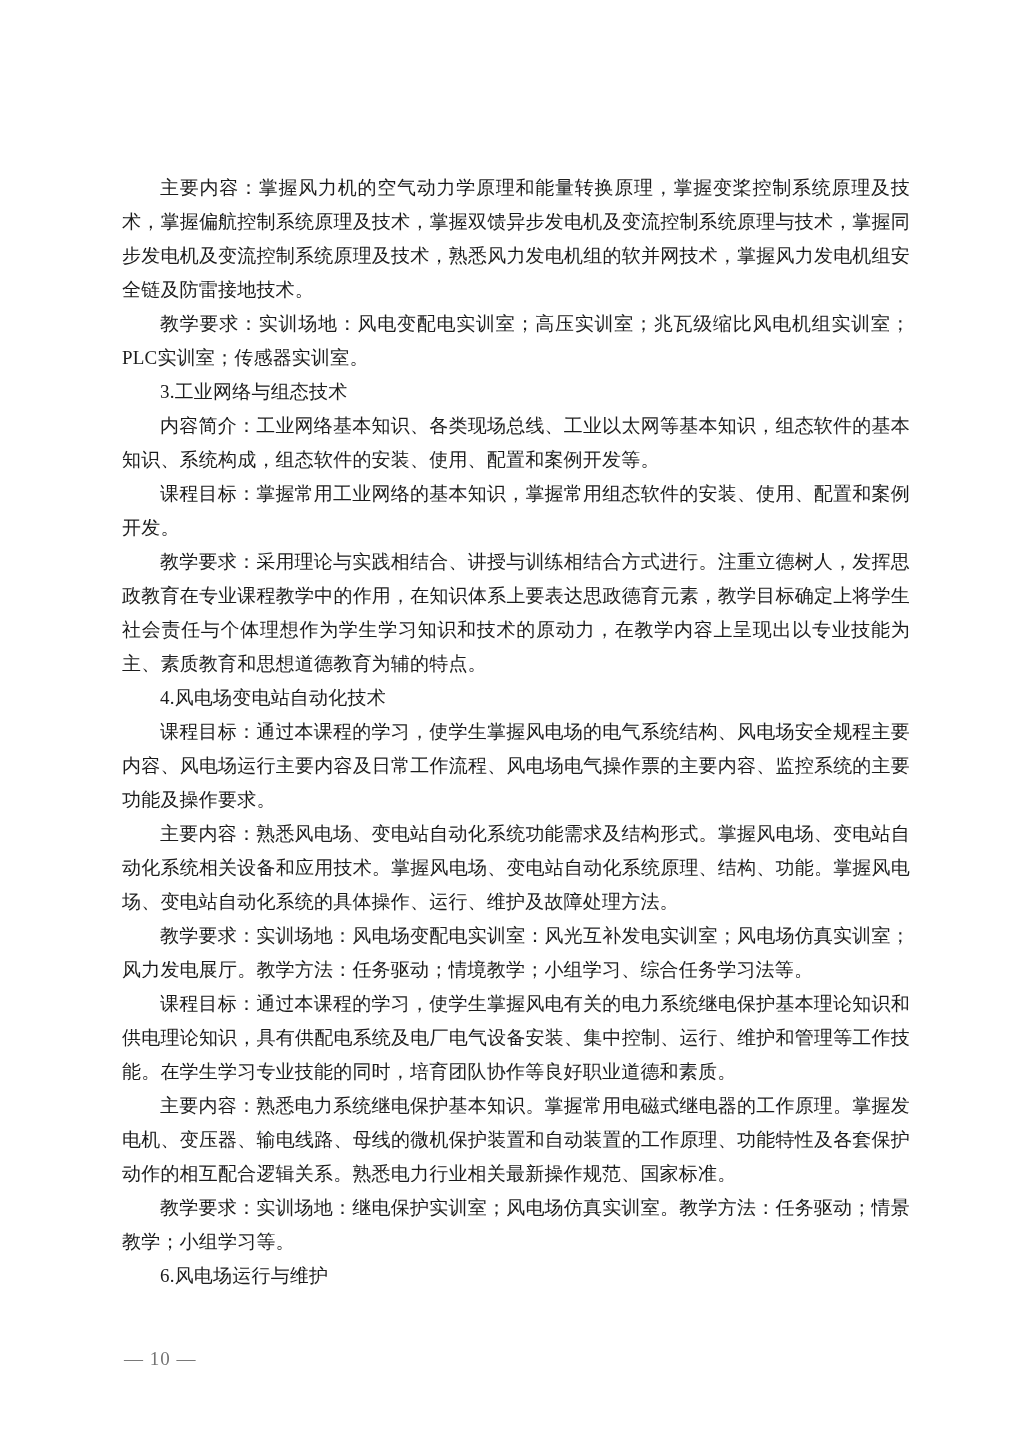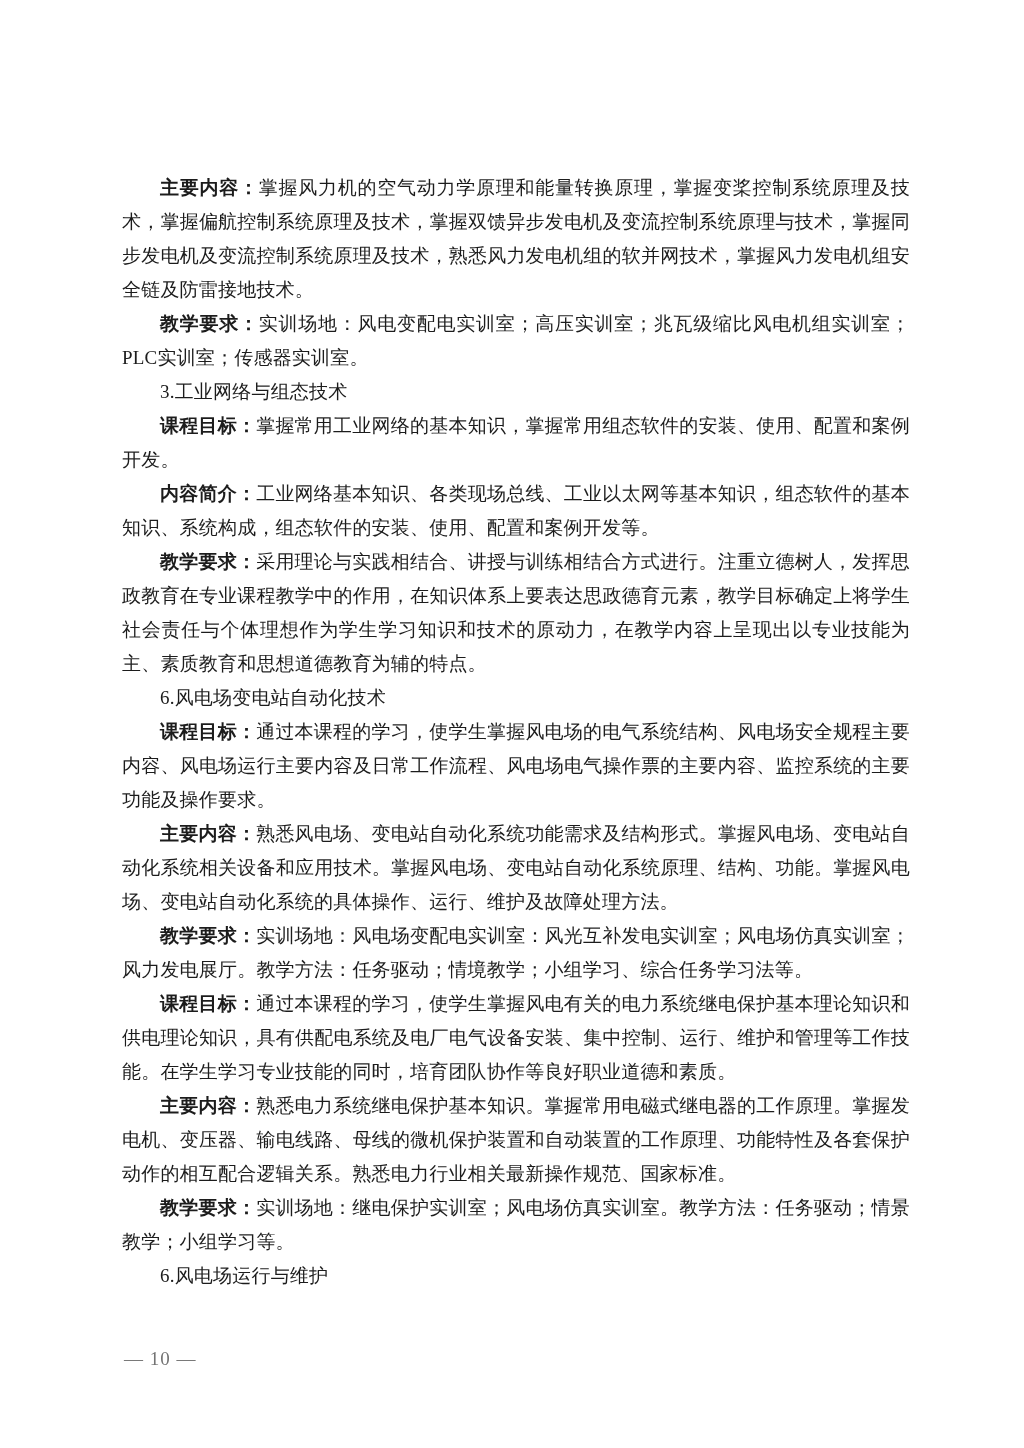--- a/index.html
+++ b/index.html
@@ -25,21 +25,21 @@
     line-height: 34px;
     text-align: justify;
     letter-spacing: 0.2px;
   }
   .content p {
     margin: 0;
     padding: 0;
     text-indent: 2em;
   }
   .para .label {
-    font-weight: bold;
+    font-weight: normal;
     margin-top: 43px;
   }
   .heading {
     font-weight: normal;
   }
   .footer {
     position: absolute;
     left: 124px;
     top: 1348px;
     font-size: 19px;
@@ -52,27 +52,27 @@
 
 <div class="page">
   <div class="content">
 
     <p class="para"><span class="label">主要内容：</span><span>掌握风力机的空气动力学原理和能量转换原理，掌握变桨控制系统原理及技术，掌握偏航控制系统原理及技术，掌握双馈异步发电机及变流控制系统原理与技术，掌握同步发电机及变流控制系统原理及技术，熟悉风力发电机组的软并网技术，掌握风力发电机组安全链及防雷接地技术。</span></p>
 
     <p class="para"><span class="label">教学要求：</span><span>实训场地：风电变配电实训室；高压实训室；兆瓦级缩比风电机组实训室；PLC实训室；传感器实训室。</span></p>
 
     <p class="heading">3.工业网络与组态技术</p>
 
+    <p class="para"><span class="label">内容简介：</span><span>工业网络基本知识、各类现场总线、工业以太网等基本知识，组态软件的基本知识、系统构成，组态软件的安装、使用、配置和案例开发等。</span></p>
+
     <p class="para"><span class="label">课程目标：</span><span>掌握常用工业网络的基本知识，掌握常用组态软件的安装、使用、配置和案例开发。</span></p>
-
-    <p class="para"><span class="label">内容简介：</span><span>工业网络基本知识、各类现场总线、工业以太网等基本知识，组态软件的基本知识、系统构成，组态软件的安装、使用、配置和案例开发等。</span></p>
 
     <p class="para"><span class="label">教学要求：</span><span>采用理论与实践相结合、讲授与训练相结合方式进行。注重立德树人，发挥思政教育在专业课程教学中的作用，在知识体系上要表达思政德育元素，教学目标确定上将学生社会责任与个体理想作为学生学习知识和技术的原动力，在教学内容上呈现出以专业技能为主、素质教育和思想道德教育为辅的特点。</span></p>
 
-    <p class="heading">6.风电场变电站自动化技术</p>
+    <p class="heading">4.风电场变电站自动化技术</p>
 
     <p class="para"><span class="label">课程目标：</span><span>通过本课程的学习，使学生掌握风电场的电气系统结构、风电场安全规程主要内容、风电场运行主要内容及日常工作流程、风电场电气操作票的主要内容、监控系统的主要功能及操作要求。</span></p>
 
     <p class="para"><span class="label">主要内容：</span><span>熟悉风电场、变电站自动化系统功能需求及结构形式。掌握风电场、变电站自动化系统相关设备和应用技术。掌握风电场、变电站自动化系统原理、结构、功能。掌握风电场、变电站自动化系统的具体操作、运行、维护及故障处理方法。</span></p>
 
     <p class="para"><span class="label">教学要求：</span><span>实训场地：风电场变配电实训室：风光互补发电实训室；风电场仿真实训室；风力发电展厅。教学方法：任务驱动；情境教学；小组学习、综合任务学习法等。</span></p>
 
 
     <p class="para"><span class="label">课程目标：</span><span>通过本课程的学习，使学生掌握风电有关的电力系统继电保护基本理论知识和供电理论知识，具有供配电系统及电厂电气设备安装、集中控制、运行、维护和管理等工作技能。在学生学习专业技能的同时，培育团队协作等良好职业道德和素质。</span></p>
 

